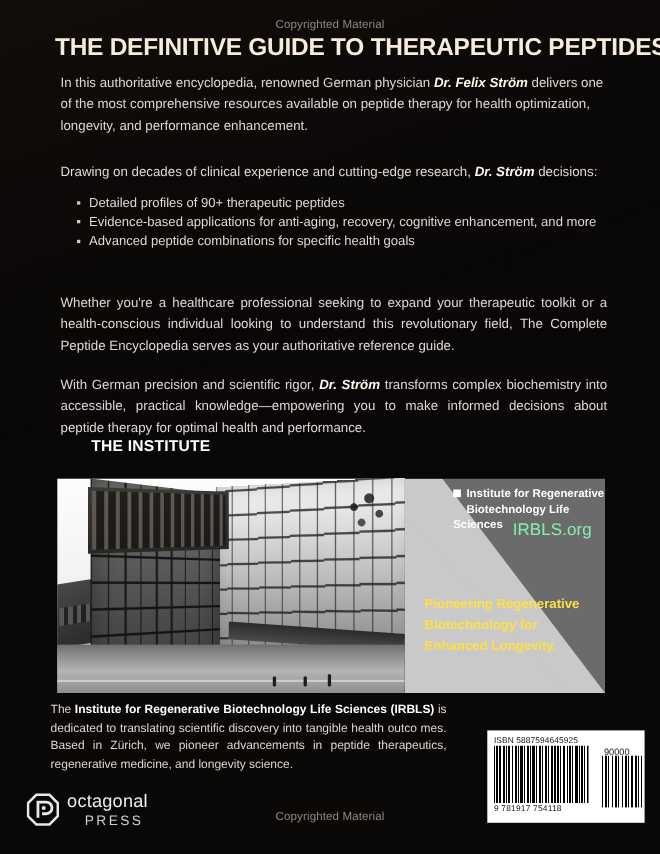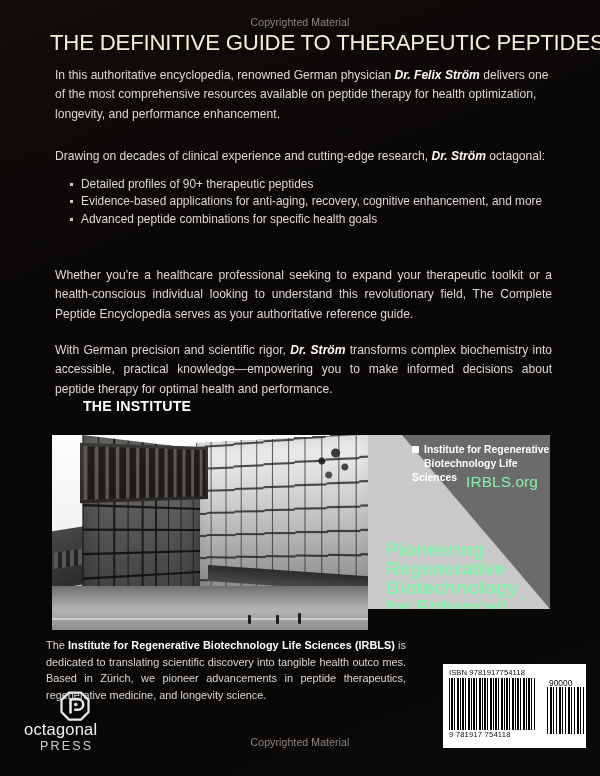--- a/index.html
+++ b/index.html
@@ -36,21 +36,21 @@
     font-size: 10.5px;
     letter-spacing: .1px;
   }
 
   
   .book-title {
     position: absolute;
     top: 30px; left: 50px; right: 40px;
     color: #f6ecd9;
     font-size: 22.2px;
-    font-weight: normal;
+    font-weight: bold;
     letter-spacing: -0.2px;
     white-space: nowrap;
   }
 
   
   .body-copy {
     position: absolute;
     left: 55px;
     width: 497px;
     color: #ded9d2;
@@ -209,21 +209,21 @@
     bottom: 6px;
     width: 3px; height: 9px;
     background:#1d1d1d;
     border-radius: 1px;
   }
 
   
   .info-panel {
     position: absolute;
     left: 316px; top: 0;
-    width: 182px; height: 174px;
+    width: 182px; height: 195px;
     background: #6b6b6b;
     overflow: hidden;
     text-decoration: underline;
   }
   
   .wedge {
     position: absolute;
     inset: 0;
     background: #c9c9c9;
     clip-path: polygon(0 0, 34px 0, 100% 100%, 0 100%);
@@ -255,22 +255,22 @@
     right: 12px; top: 38px;
     color: #86efac;
     font-size: 15.4px;
     font-weight: normal;
     letter-spacing: .1px;
   }
   .tagline {
     position: absolute;
     left: 18px; top: 105px;
     width: 160px;
-    color: #86efac;
-    font-size: 19px;
+    color: #fde047;
+    font-size: 12px;
     font-weight: bold;
     line-height: 19px;
   }
 
   
   .inst-desc {
     position: absolute;
     left: 46px; top: 637px;
     width: 360px;
     color: #dcd7d0;
@@ -319,22 +319,21 @@
     width: 90px;
     color: #111; font-size: 7.6px;
     letter-spacing: .2px;
   }
 
   
   .publisher {
     position: absolute;
     left: 24px; bottom: 24px;
     display: flex;
-    align-items: flex-end;
-    flex-direction: column;
+    align-items: flex-start;
   }
   .logo-mark { width: 30px; height: 30px; margin-right: 7px; }
   .pub-text { line-height: 1; }
   .pub-name {
     color: #efefef;
     font-size: 16.5px;
     letter-spacing: .2px;
   }
   .pub-sub {
     color: #cfcfcf;
@@ -351,21 +350,21 @@
 
   <div class="copyright-top">Copyrighted Material</div>
 
   <h1 class="book-title">THE DEFINITIVE GUIDE TO THERAPEUTIC PEPTIDES</h1>
 
   <p class="body-copy p-intro">
     <span>In this authoritative encyclopedia, renowned German physician </span><span class="nm">Dr. Felix Ström</span><span> delivers one of the most comprehensive resources available on peptide therapy for health optimization, longevity, and performance enhancement.</span>
   </p>
 
   <p class="body-copy p-drawing">
-    <span>Drawing on decades of clinical experience and cutting-edge research, </span><span class="nm">Dr. Ström</span><span> octagonal:</span>
+    <span>Drawing on decades of clinical experience and cutting-edge research, </span><span class="nm">Dr. Ström</span><span> decisions:</span>
   </p>
 
   <ul class="bullets">
     <li>Detailed profiles of 90+ therapeutic peptides</li>
     <li>Evidence-based applications for anti-aging, recovery, cognitive enhancement, and more</li>
     <li>Advanced peptide combinations for specific health goals</li>
   </ul>
 
   <p class="body-copy p-german">
     <span>With German precision and scientific rigor, </span><span class="nm">Dr. Ström</span><span> transforms complex biochemistry into accessible, practical knowledge—empowering you to make informed decisions about peptide therapy for optimal health and performance.</span>
@@ -410,21 +409,21 @@
 
       <div class="tagline">Pioneering Regenerative Biotechnology for Enhanced Longevity.</div>
     </div>
   </div>
 
   <p class="inst-desc">
     <span>The </span><b>Institute for Regenerative Biotechnology Life Sciences (IRBLS)</b><span> is dedicated to translating scientific discovery into tangible health outco mes. Based in Zürich, we pioneer advancements in peptide therapeutics, regenerative medicine, and longevity science.</span>
   </p>
 
   <div class="barcode-box">
-    <div class="isbn-text">ISBN 9781917754118</div>
+    <div class="isbn-text">ISBN 5887594645925</div>
     <div class="bars-row">
       <div class="bars-main"></div>
       <div class="addon-num">90000</div>
       <div class="bars-addon"></div>
       <div class="barcode-digits">9 781917 754118</div>
     </div>
   </div>
 
   <div class="publisher">
     <svg class="logo-mark" viewBox="0 0 40 40">

